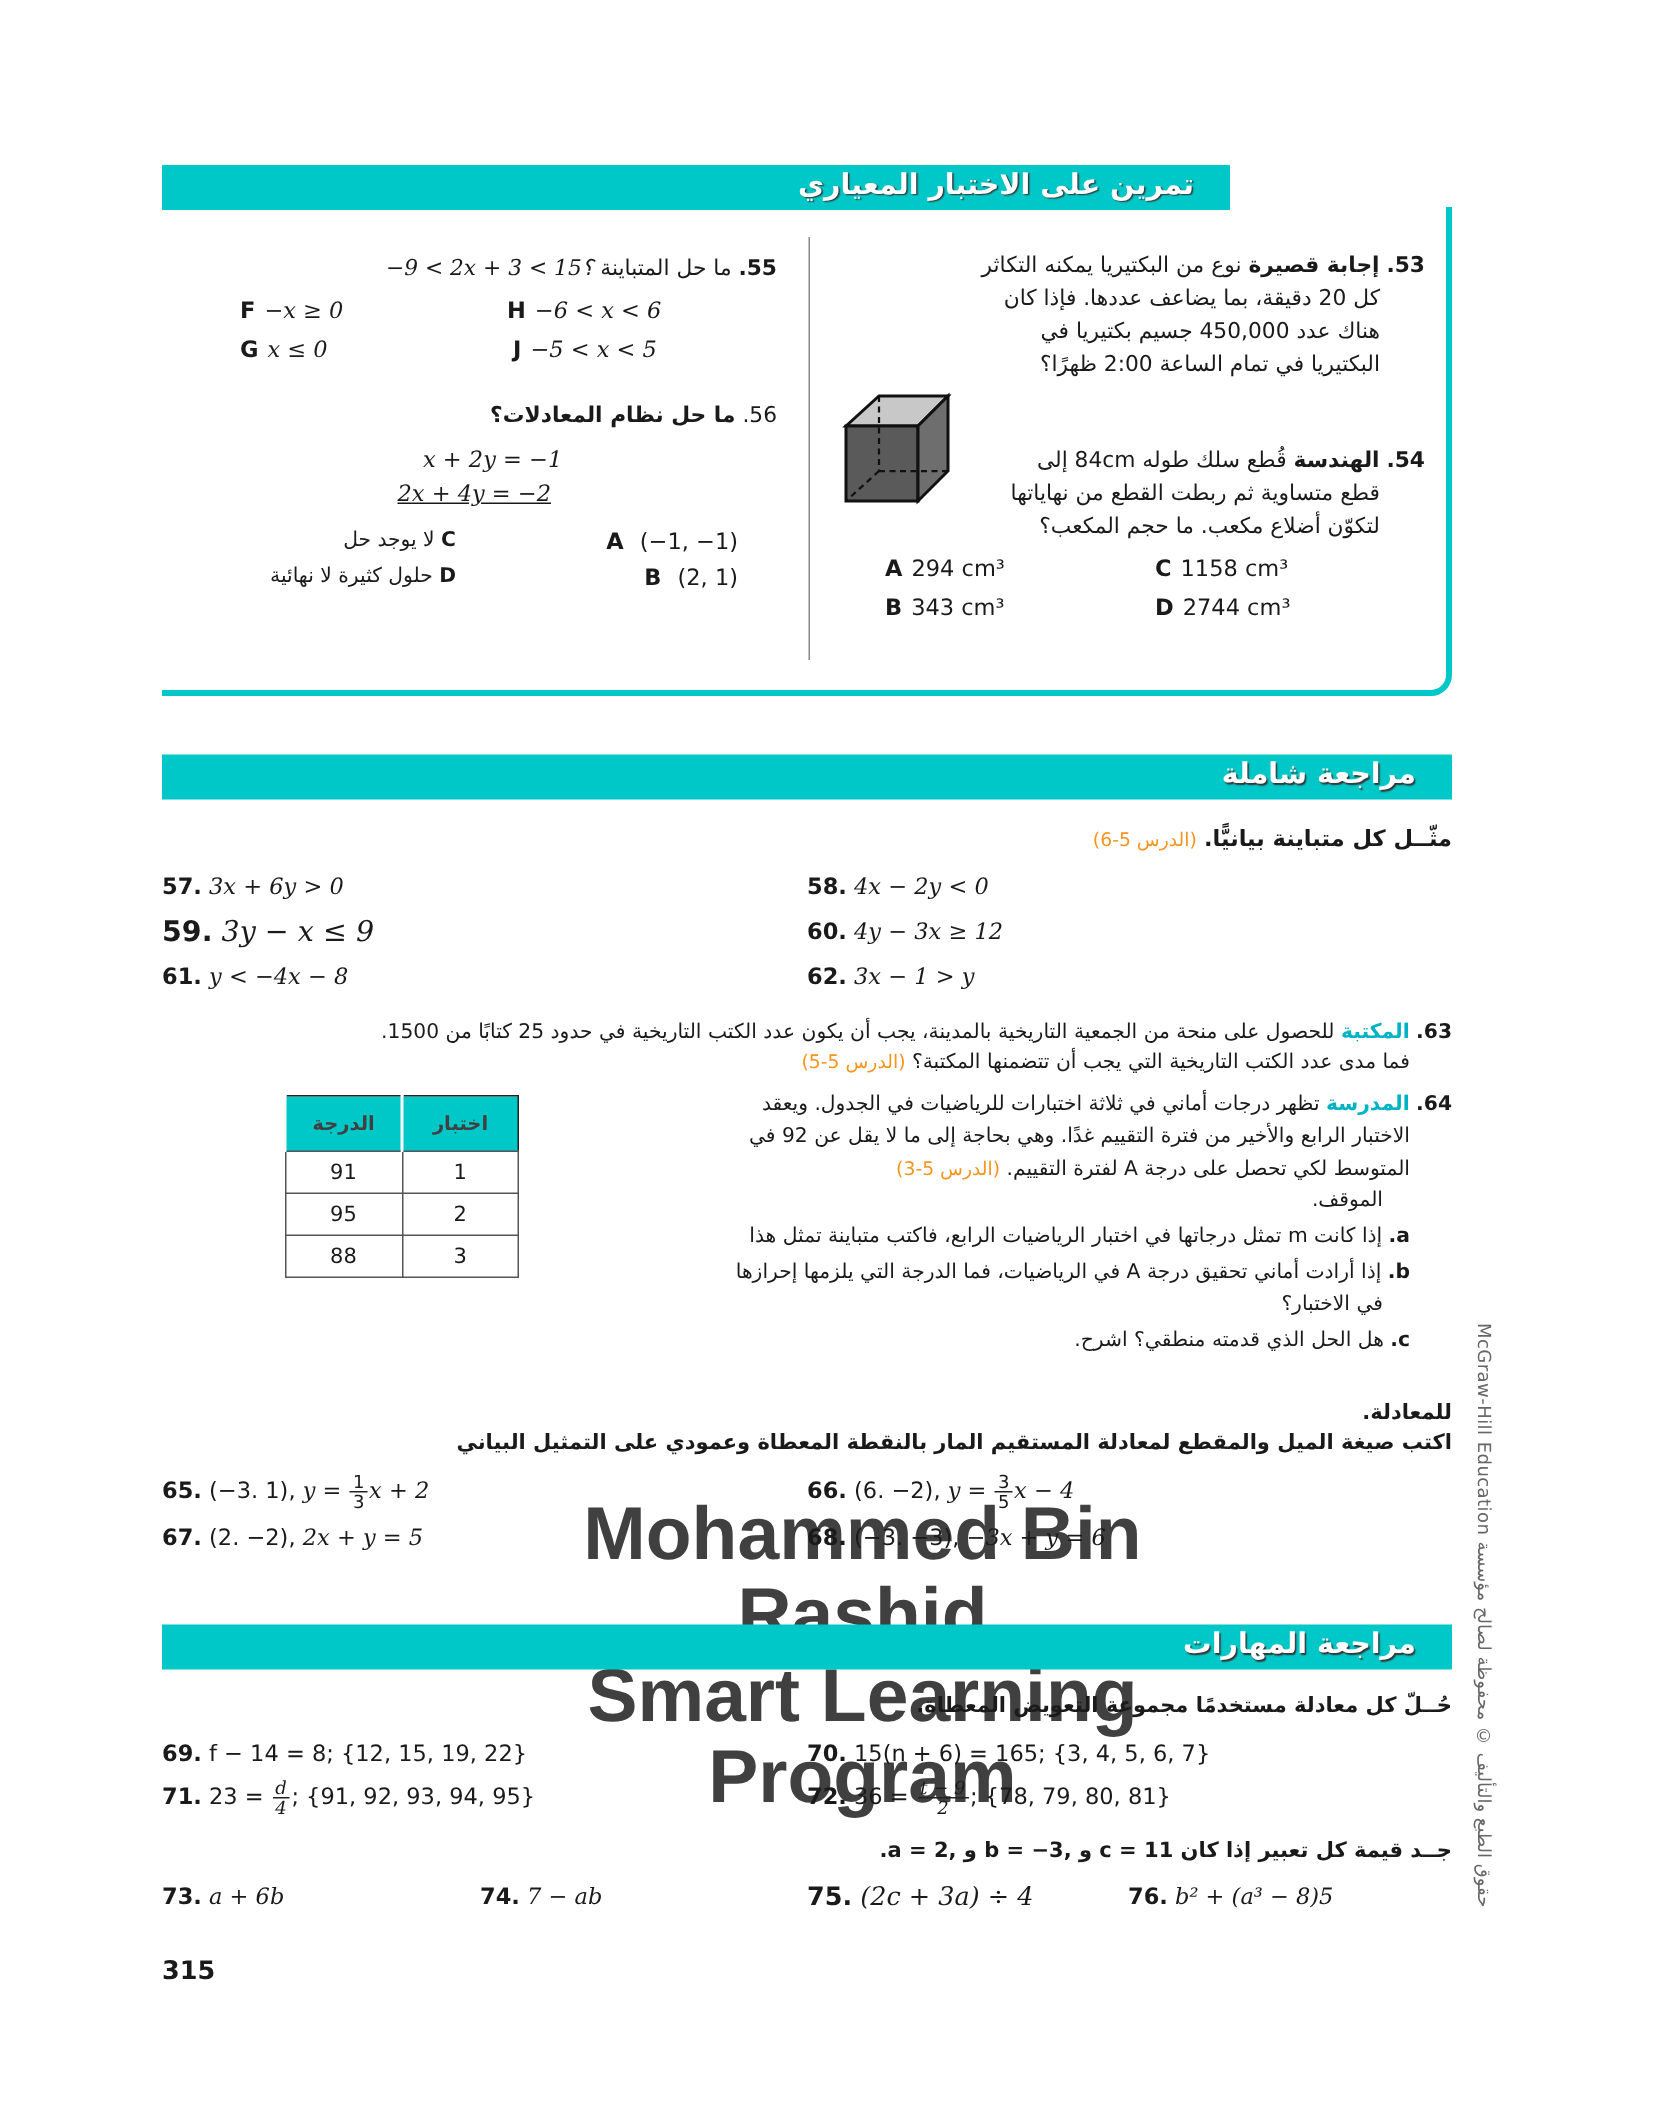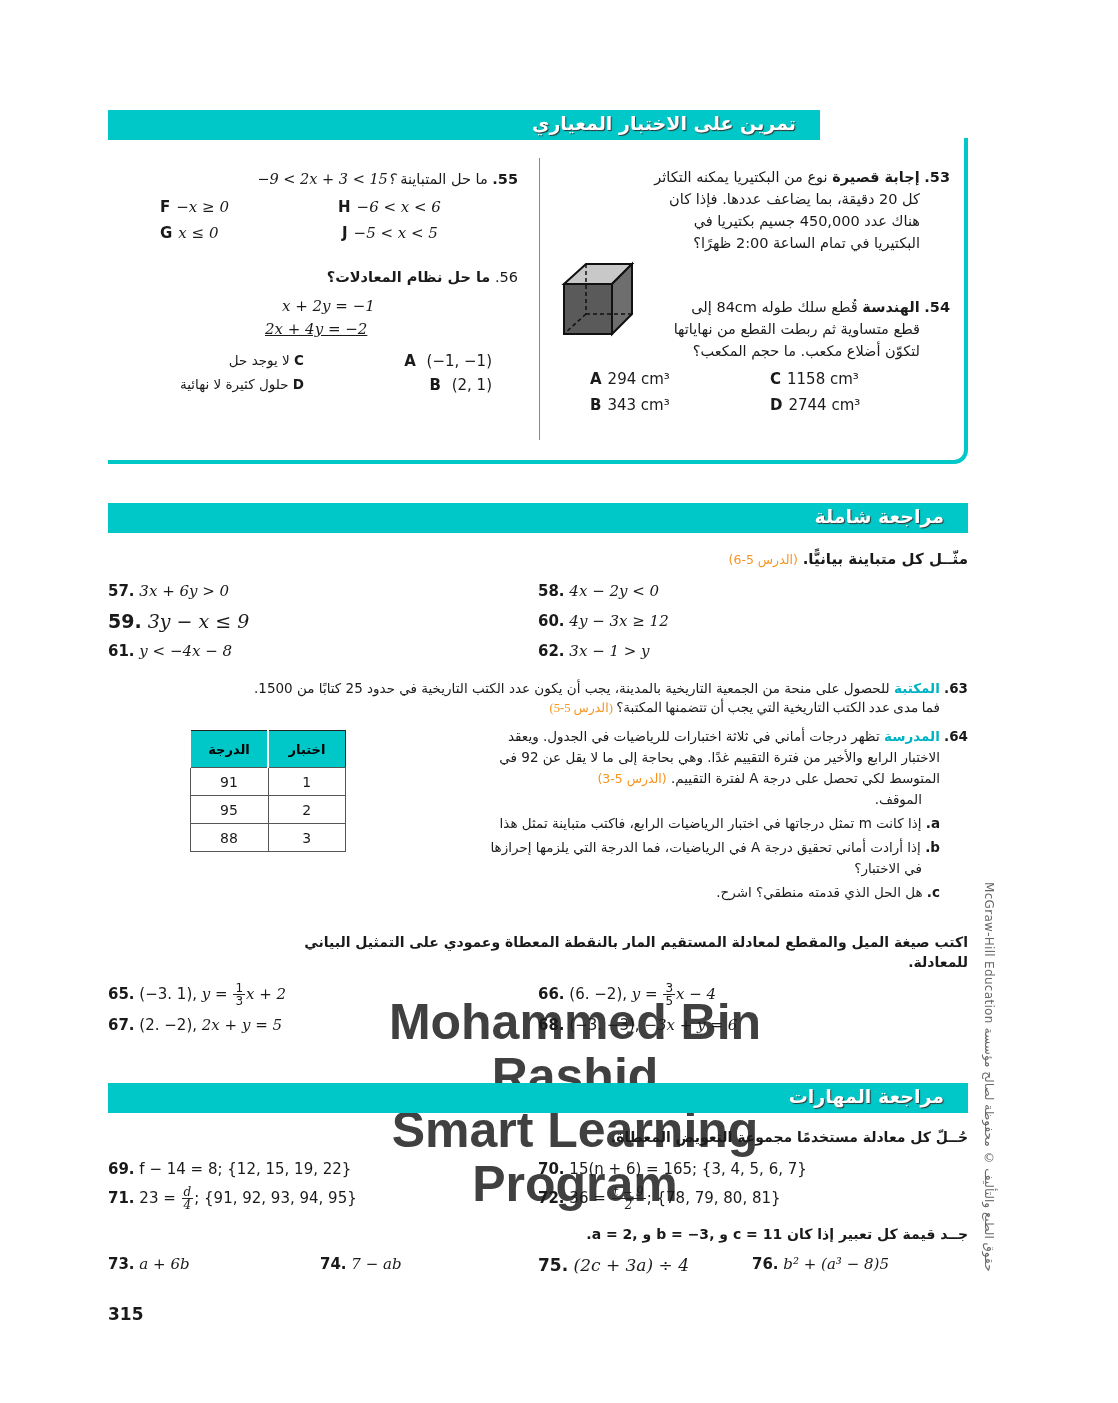--- a/index.html
+++ b/index.html
@@ -13,21 +13,21 @@
   .num { font-weight:bold; }
   .math { font-family:"DejaVu Serif", serif; font-style:italic; }
   .ref { color:#f7941d; font-size:12.5px; }
   .teal { color:#00b3c4; font-weight:bold; }
   .opt { font-size:15px; }
   .opt b { margin-right:6px; }
   .frac { display:inline-block; vertical-align:middle; text-align:center; font-size:12px; line-height:12px; margin:0 1px; }
   .frac span { display:block; }
   .frac .top { border-bottom:1px solid #222; padding:0 2px; }
   table.scores { border-collapse:collapse; font-size:14px; }
-  table.scores th { background:#00c8c8; color:#000000; font-weight:bold; height:34px; width:74px; border-left:2px solid #fff; font-size:13px; }
+  table.scores th { background:#00c8c8; color:#404040; font-weight:bold; height:34px; width:74px; border-left:2px solid #fff; font-size:13px; }
   table.scores td { border:1px solid #555; height:25px; text-align:center; }
   table.scores { border:1.5px solid #222; }
   .side { position:absolute; left:982px; top:882px; writing-mode:vertical-rl; font-size:12px; color:#666; letter-spacing:0.3px; }
   .watermark { position:absolute; color:#404040; font-weight:bold; font-family:"Liberation Sans", sans-serif; }
 </style>
 </head>
 <body>
 
 <div class="watermark" style="left:335px; top:995px; font-size:50px; line-height:54px; text-align:center; width:480px;">
   <div>Mohammed Bin Rashid</div>
@@ -95,21 +95,21 @@
 
 <div class="abs ltr q" style="left:108px; top:580px; font-size:15px;"><span class="num">57.</span> <span class="math">3x + 6y &gt; 0</span></div>
 <div class="abs ltr q" style="left:538px; top:580px; font-size:15px;"><span class="num">58.</span> <span class="math">4x − 2y &lt; 0</span></div>
 <div class="abs ltr q" style="left:108px; top:610px; font-size:19px;"><span class="num">59.</span> <span class="math">3y − x ≤ 9</span></div>
 <div class="abs ltr q" style="left:538px; top:610px; font-size:15px;"><span class="num">60.</span> <span class="math">4y − 3x ≥ 12</span></div>
 <div class="abs ltr q" style="left:108px; top:640px; font-size:15px;"><span class="num">61.</span> <span class="math">y &lt; −4x − 8</span></div>
 <div class="abs ltr q" style="left:538px; top:640px; font-size:15px;"><span class="num">62.</span> <span class="math">3x − 1 &gt; y</span></div>
 
 <div class="abs rtl q" style="left:110px; top:678px; width:858px; font-size:13.5px; line-height:20px;">
   <div><span class="num">63.</span> <span class="teal">المكتبة</span> <span>للحصول على منحة من الجمعية التاريخية بالمدينة، يجب أن يكون عدد الكتب التاريخية في حدود 25 كتابًا من 1500.</span></div>
-  <div style="padding-right:28px;font-family:Liberation Serif, serif;"><span>فما مدى عدد الكتب التاريخية التي يجب أن تتضمنها المكتبة؟</span> <span class="ref">(الدرس 5-5)</span></div>
+  <div style="padding-right:28px;"><span>فما مدى عدد الكتب التاريخية التي يجب أن تتضمنها المكتبة؟</span> <span class="ref">(الدرس 5-5)</span></div>
 </div>
 
 <div class="abs" style="left:189px; top:730px;">
   <table class="scores" dir="rtl">
     <thead>
       <tr>
         <th>اختبار</th>
         <th>الدرجة</th>
       </tr>
     </thead>
@@ -135,22 +135,22 @@
   <div style="padding-right:28px;">الاختبار  الرابع والأخير من فترة التقييم غدًا. وهي بحاجة إلى ما لا يقل عن 92 في</div>
   <div style="padding-right:28px;"><span>المتوسط لكي تحصل على درجة A لفترة التقييم.</span> <span class="ref">(الدرس 5-3)</span></div>
   <div style="padding-right:46px;">الموقف.</div>
   <div style="padding-right:28px; margin-top:3px;"><b>a.</b> <span>إذا كانت m تمثل درجاتها في اختبار الرياضيات الرابع، فاكتب متباينة تمثل هذا</span></div>
   <div style="padding-right:28px; margin-top:3px;"><b>b.</b> <span>إذا أرادت أماني تحقيق درجة A في الرياضيات، فما الدرجة التي يلزمها إحرازها</span></div>
   <div style="padding-right:46px;">في الاختبار؟</div>
   <div style="padding-right:28px; margin-top:3px;"><b>c.</b> <span>هل الحل الذي قدمته منطقي؟ اشرح.</span></div>
 </div>
 
 <div class="abs rtl" style="left:300px; top:932px; width:668px; font-size:14px; font-weight:bold; line-height:20px;">
+  <div>للمعادلة.</div>
   <div>اكتب صيغة الميل والمقطع لمعادلة المستقيم المار بالنقطة المعطاة وعمودي على التمثيل البياني</div>
-  <div>للمعادلة.</div>
 </div>
 
 <div class="abs ltr" style="left:108px; top:982px; font-size:15px;">
   <span class="num">65.</span> <span>(−3. 1),</span> <span class="math">y = </span><span class="frac"><span class="top">1</span><span>3</span></span><span class="math">x + 2</span>
 </div>
 <div class="abs ltr" style="left:538px; top:982px; font-size:15px;">
   <span class="num">66.</span> <span>(6. −2),</span> <span class="math">y = </span><span class="frac"><span class="top">3</span><span>5</span></span><span class="math">x − 4</span>
 </div>
 <div class="abs ltr" style="left:108px; top:1016px; font-size:15px;">
   <span class="num">67.</span> <span>(2. −2),</span> <span class="math">2x + y = 5</span>

